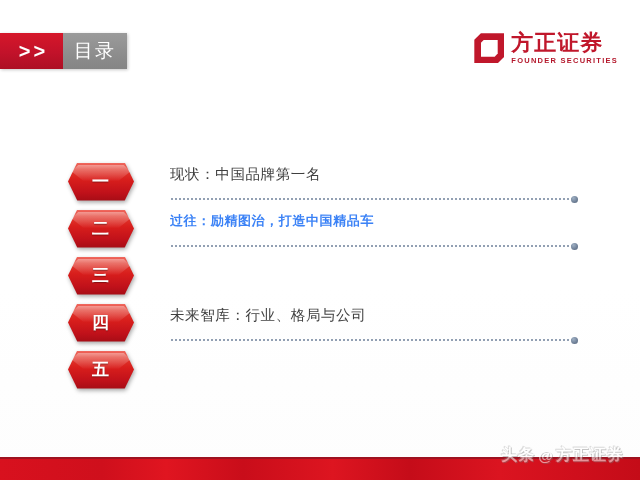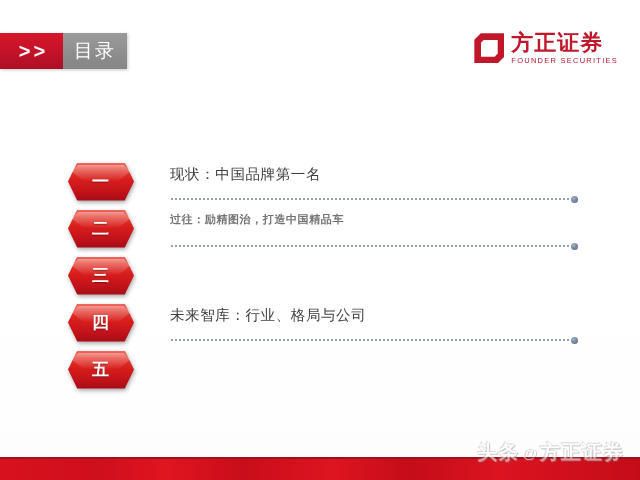--- a/index.html
+++ b/index.html
@@ -103,21 +103,21 @@
   }
   .brand-cn {
     font-size: 22px;
     font-weight: 700;
     color: #c0172b;
     letter-spacing: 1px;
     font-family: "DejaVu Sans", "Liberation Sans", sans-serif;
   }
   .brand-en {
     font-size: 7.5px;
-    font-weight: 400;
+    font-weight: 700;
     color: #b4182c;
     letter-spacing: 1.25px;
     margin-top: 3px;
     font-family: "Liberation Sans", sans-serif;
   }
 
   
   .toc {
     position: absolute;
     left: 0;
@@ -183,23 +183,23 @@
     position: absolute;
     left: 0;
     top: 2px;
     font-size: 14.5px;
     color: #3f3f3f;
     letter-spacing: 0.6px;
     white-space: nowrap;
     font-family: "DejaVu Sans", "Liberation Sans", sans-serif;
   }
   .row-label.accent {
-    color: #737373;
-    font-weight: 700;
-    font-size: 11px;
+    color: #3b82f6;
+    font-weight: 700;
+    font-size: 13px;
   }
   .row-rule {
     position: absolute;
     left: 0;
     right: 68px;
     bottom: 1px;
     height: 2px;
     background-image: radial-gradient(circle, #7f8fa6 0 1px, transparent 1.2px);
     background-size: 4px 2px;
     background-repeat: repeat-x;
@@ -242,21 +242,21 @@
     position: absolute;
     right: 16px;
     bottom: 14px;
     display: flex;
     align-items: center;
     gap: 3px;
     opacity: 0.55;
     pointer-events: none;
   }
   .wm-text {
-    font-size: 20px;
+    font-size: 16px;
     font-weight: 700;
     color: #ffffff;
     text-shadow:
       0 0 1px #8d8d8d,
       1px 1px 0 rgba(120,120,120,0.75),
       -1px -1px 0 rgba(150,150,150,0.55);
     letter-spacing: 1px;
     font-family: Liberation Serif, serif;
     text-align: center;
   }

